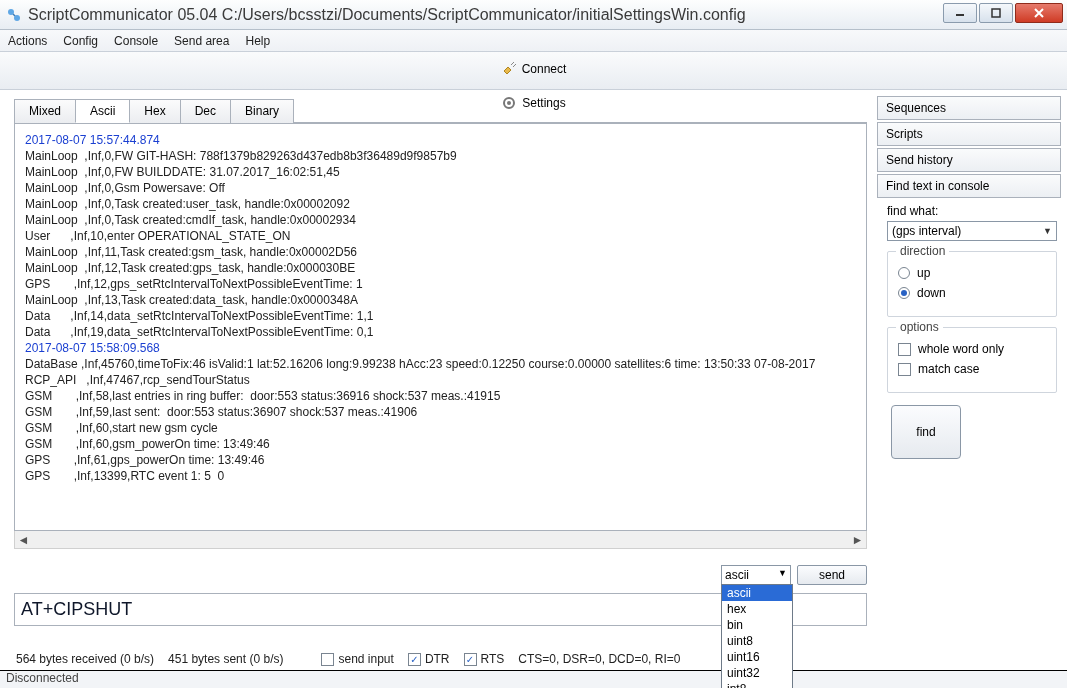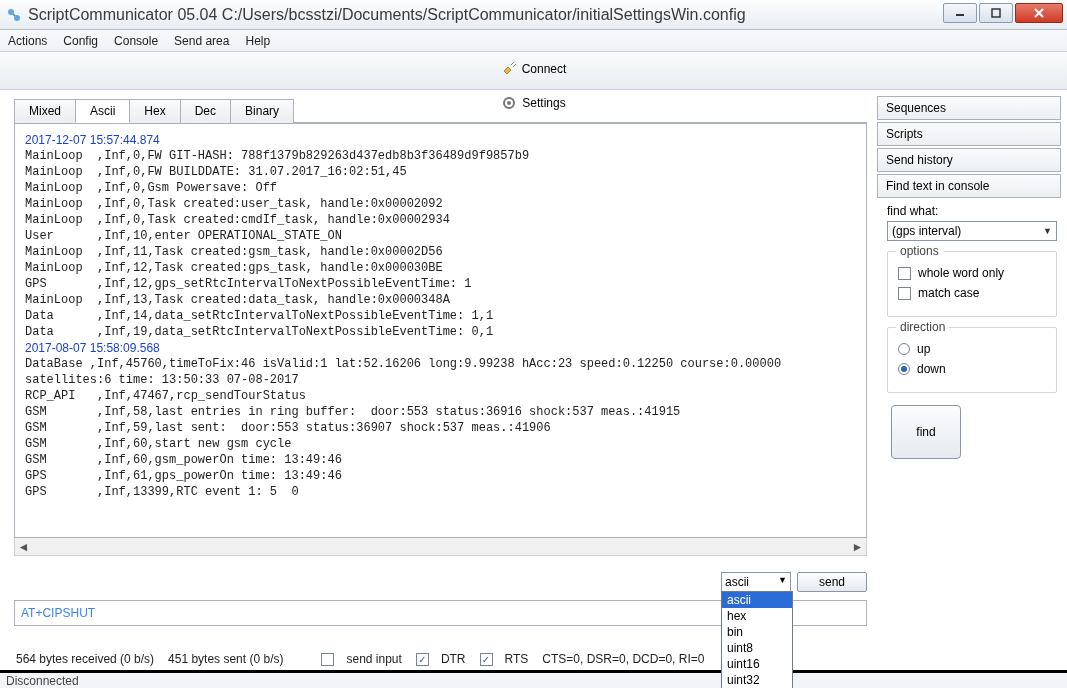--- a/index.html
+++ b/index.html
@@ -28,54 +28,54 @@
 .main { display:flex; height:calc(688px - 30px - 22px - 38px - 18px); }
 .left-pane { flex:1; padding:8px 10px 4px 14px; display:flex; flex-direction:column; }
 .right-pane { width:190px; padding:6px 6px 0 0;}
 
 
 .tabrow { display:flex; border-bottom:1px solid #aab1bb; margin-bottom:0;}
 .tab { padding:4px 14px; border:1px solid #aab1bb; border-bottom:none; background:linear-gradient(#fbfbfc,#ebedf0); margin-right:-1px; position:relative; top:1px;}
 .tab.active { background:#fff; border-bottom:1px solid #fff; z-index:2;}
 .console-box { border:1px solid #aab1bb; background:#fff; flex:1; padding:8px 10px; overflow:auto; min-height:0; font-family:"Segoe UI",Tahoma,sans-serif; font-size:12.5px; line-height:16px; height:380px;}
 .console-box .ts { color:#1a3fd1; }
-.console-box .line { white-space:pre; color:#222;font-family:Liberation Mono, monospace; }
+.console-box .line { white-space:pre; color:#222; }
 .hscroll { height:18px; background:#f0f0f0; border:1px solid #d0d0d0; border-top:none; display:flex; align-items:center; }
 .hscroll .arrow { width:17px; height:16px; display:flex; align-items:center; justify-content:center; color:#555; }
 .hscroll .track { flex:1; }
 
 
 .send-row { margin-top:16px; display:flex; gap:6px; align-items:center;}
 .mini-select { border:1px solid #8a97a6; padding:2px 3px; background:#fff; width:70px; position:relative; margin-left:auto;}
 .send-btn { width:70px; text-align:center; border:1px solid #8a97a6; background:linear-gradient(#fbfcfe,#e6eaef); padding:2px 0; border-radius:2px;}
-.input-row { margin-top:8px; border:1px solid #aab1bb; padding:5px 6px; background:#fff; color:#3b82f6; font-size:12px; width:calc(100% - 6px);}
+.input-row { margin-top:8px; border:1px solid #aab1bb; padding:5px 6px; background:#fff; color:#0f172a; font-size:18px; width:calc(100% - 6px);}
 .input-row.grow { width:100%; margin-right:0; }
 .dropdown-list { position:absolute; top:18px; left:-1px; width:72px; border:1px solid #6e7a88; background:#fff; z-index:10; }
 .dropdown-list div { padding:1px 5px; font-size:12px; }
 .dropdown-list div.sel { background:#2a6bd6; color:#fff; }
 
 .status-row { margin-top:26px; display:flex; align-items:flex-end; gap:14px; color:#222; padding-left:2px;}
-.chk { display:flex; align-items:center; gap:12px;}
+.chk { display:flex; align-items:center; gap:4px;}
 .chkbox { width:13px; height:13px; border:1px solid #7a8591; background:#fff; display:flex; align-items:center; justify-content:center; font-size:10px; color:#2962c4;}
 
 
 .acc-item { border:1px solid #aab1bb; background:linear-gradient(#fafbfc,#eceff3); padding:4px 8px; margin-bottom:2px;}
 .search-panel { margin-top:6px; padding:0 4px 0 10px;}
 .search-panel .lbl { margin:6px 0 3px; }
 .combo { border:1px solid #8a97a6; background:#fff; padding:2px 4px; display:flex; align-items:center;}
 .combo .arr { margin-left:auto; font-size:9px; color:#333;}
 .group { border:1px solid #cfd5dd; border-radius:2px; padding:8px 8px 10px; margin-top:10px; position:relative;}
 .group-title { position:absolute; top:-8px; left:8px; background:#fff; padding:0 4px; color:#444;}
 .radio-row,.chk-row { display:flex; align-items:center; gap:7px; margin:6px 2px;}
 .radio { width:12px; height:12px; border:1px solid #7a8591; border-radius:50%; background:#fff; display:flex; align-items:center; justify-content:center;}
 .radio .dot { width:6px; height:6px; border-radius:50%; background:#2962c4;}
 .find-btn { width:70px; text-align:center; border:1px solid #8a97a6; background:linear-gradient(#fbfcfe,#e6eaef); padding:19px 0; border-radius:4px; margin-top:12px; margin-left:4px;}
 
 
-.statusbar { height:18px; background:#f2f4f7; border-top:3px solid #000000; padding-left:6px; display:flex; align-items:flex-end; font-size:11px; color:#444;}
+.statusbar { height:18px; background:#f2f4f7; border-top:1px solid #000000; padding-left:6px; display:flex; align-items:flex-start; font-size:11px; color:#444;}
 
 svg { overflow:visible; }
 </style>
 </head>
 <body>
 
 <div class="titlebar">
   <span class="app-icon">
     <svg width="16" height="16">
         <circle cx="5" cy="5" r="3" fill="#5fa7e5"></circle>
@@ -211,21 +211,21 @@
   <div class="left-pane">
 
     <div class="tabrow">
       <div class="tab">Mixed</div>
       <div class="tab active">Ascii</div>
       <div class="tab">Hex</div>
       <div class="tab">Dec</div>
       <div class="tab">Binary</div>
     </div>
     <div class="console-box">
-      <div class="ts">2017-12-07 15:57:44.874</div>
+      <div class="ts">2017-08-07 15:57:44.874</div>
       <div class="line">MainLoop  ,Inf,0,FW GIT-HASH: 788f1379b829263d437edb8b3f36489d9f9857b9</div>
       <div class="line">MainLoop  ,Inf,0,FW BUILDDATE: 31.07.2017_16:02:51,45</div>
       <div class="line">MainLoop  ,Inf,0,Gsm Powersave: Off</div>
       <div class="line">MainLoop  ,Inf,0,Task created:user_task, handle:0x00002092</div>
       <div class="line">MainLoop  ,Inf,0,Task created:cmdIf_task, handle:0x00002934</div>
       <div class="line">User      ,Inf,10,enter OPERATIONAL_STATE_ON</div>
       <div class="line">MainLoop  ,Inf,11,Task created:gsm_task, handle:0x00002D56</div>
       <div class="line">MainLoop  ,Inf,12,Task created:gps_task, handle:0x000030BE</div>
       <div class="line">GPS       ,Inf,12,gps_setRtcIntervalToNextPossibleEventTime: 1</div>
       <div class="line">MainLoop  ,Inf,13,Task created:data_task, handle:0x0000348A</div>
@@ -295,45 +295,45 @@
     <div class="acc-item">Find text in console</div>
 
     <div class="search-panel">
       <div class="lbl">find what:</div>
       <div class="combo">
         <span>(gps interval)</span>
         <span class="arr">▼</span>
       </div>
 
       <div class="group">
-        <span class="group-title">options</span>
-        <div class="chk-row">
-            <span class="chkbox"></span>
-            <span>whole word only</span>
-          </div>
-        <div class="chk-row">
-            <span class="chkbox"></span>
-            <span>match case</span>
-          </div>
-      </div>
-
-      <div class="group">
         <span class="group-title">direction</span>
         <div class="radio-row">
             <span class="radio"></span>
             <span>up</span>
           </div>
         <div class="radio-row">
             <span class="radio">
               <span class="dot"></span>
             </span>
             <span>down</span>
           </div>
       </div>
 
+      <div class="group">
+        <span class="group-title">options</span>
+        <div class="chk-row">
+            <span class="chkbox"></span>
+            <span>whole word only</span>
+          </div>
+        <div class="chk-row">
+            <span class="chkbox"></span>
+            <span>match case</span>
+          </div>
+      </div>
+
       <div class="find-btn">find</div>
     </div>
   </div>
 </div>
 
 <div class="statusbar">
   <span>Disconnected</span>
 </div>
 
 </body></html>

